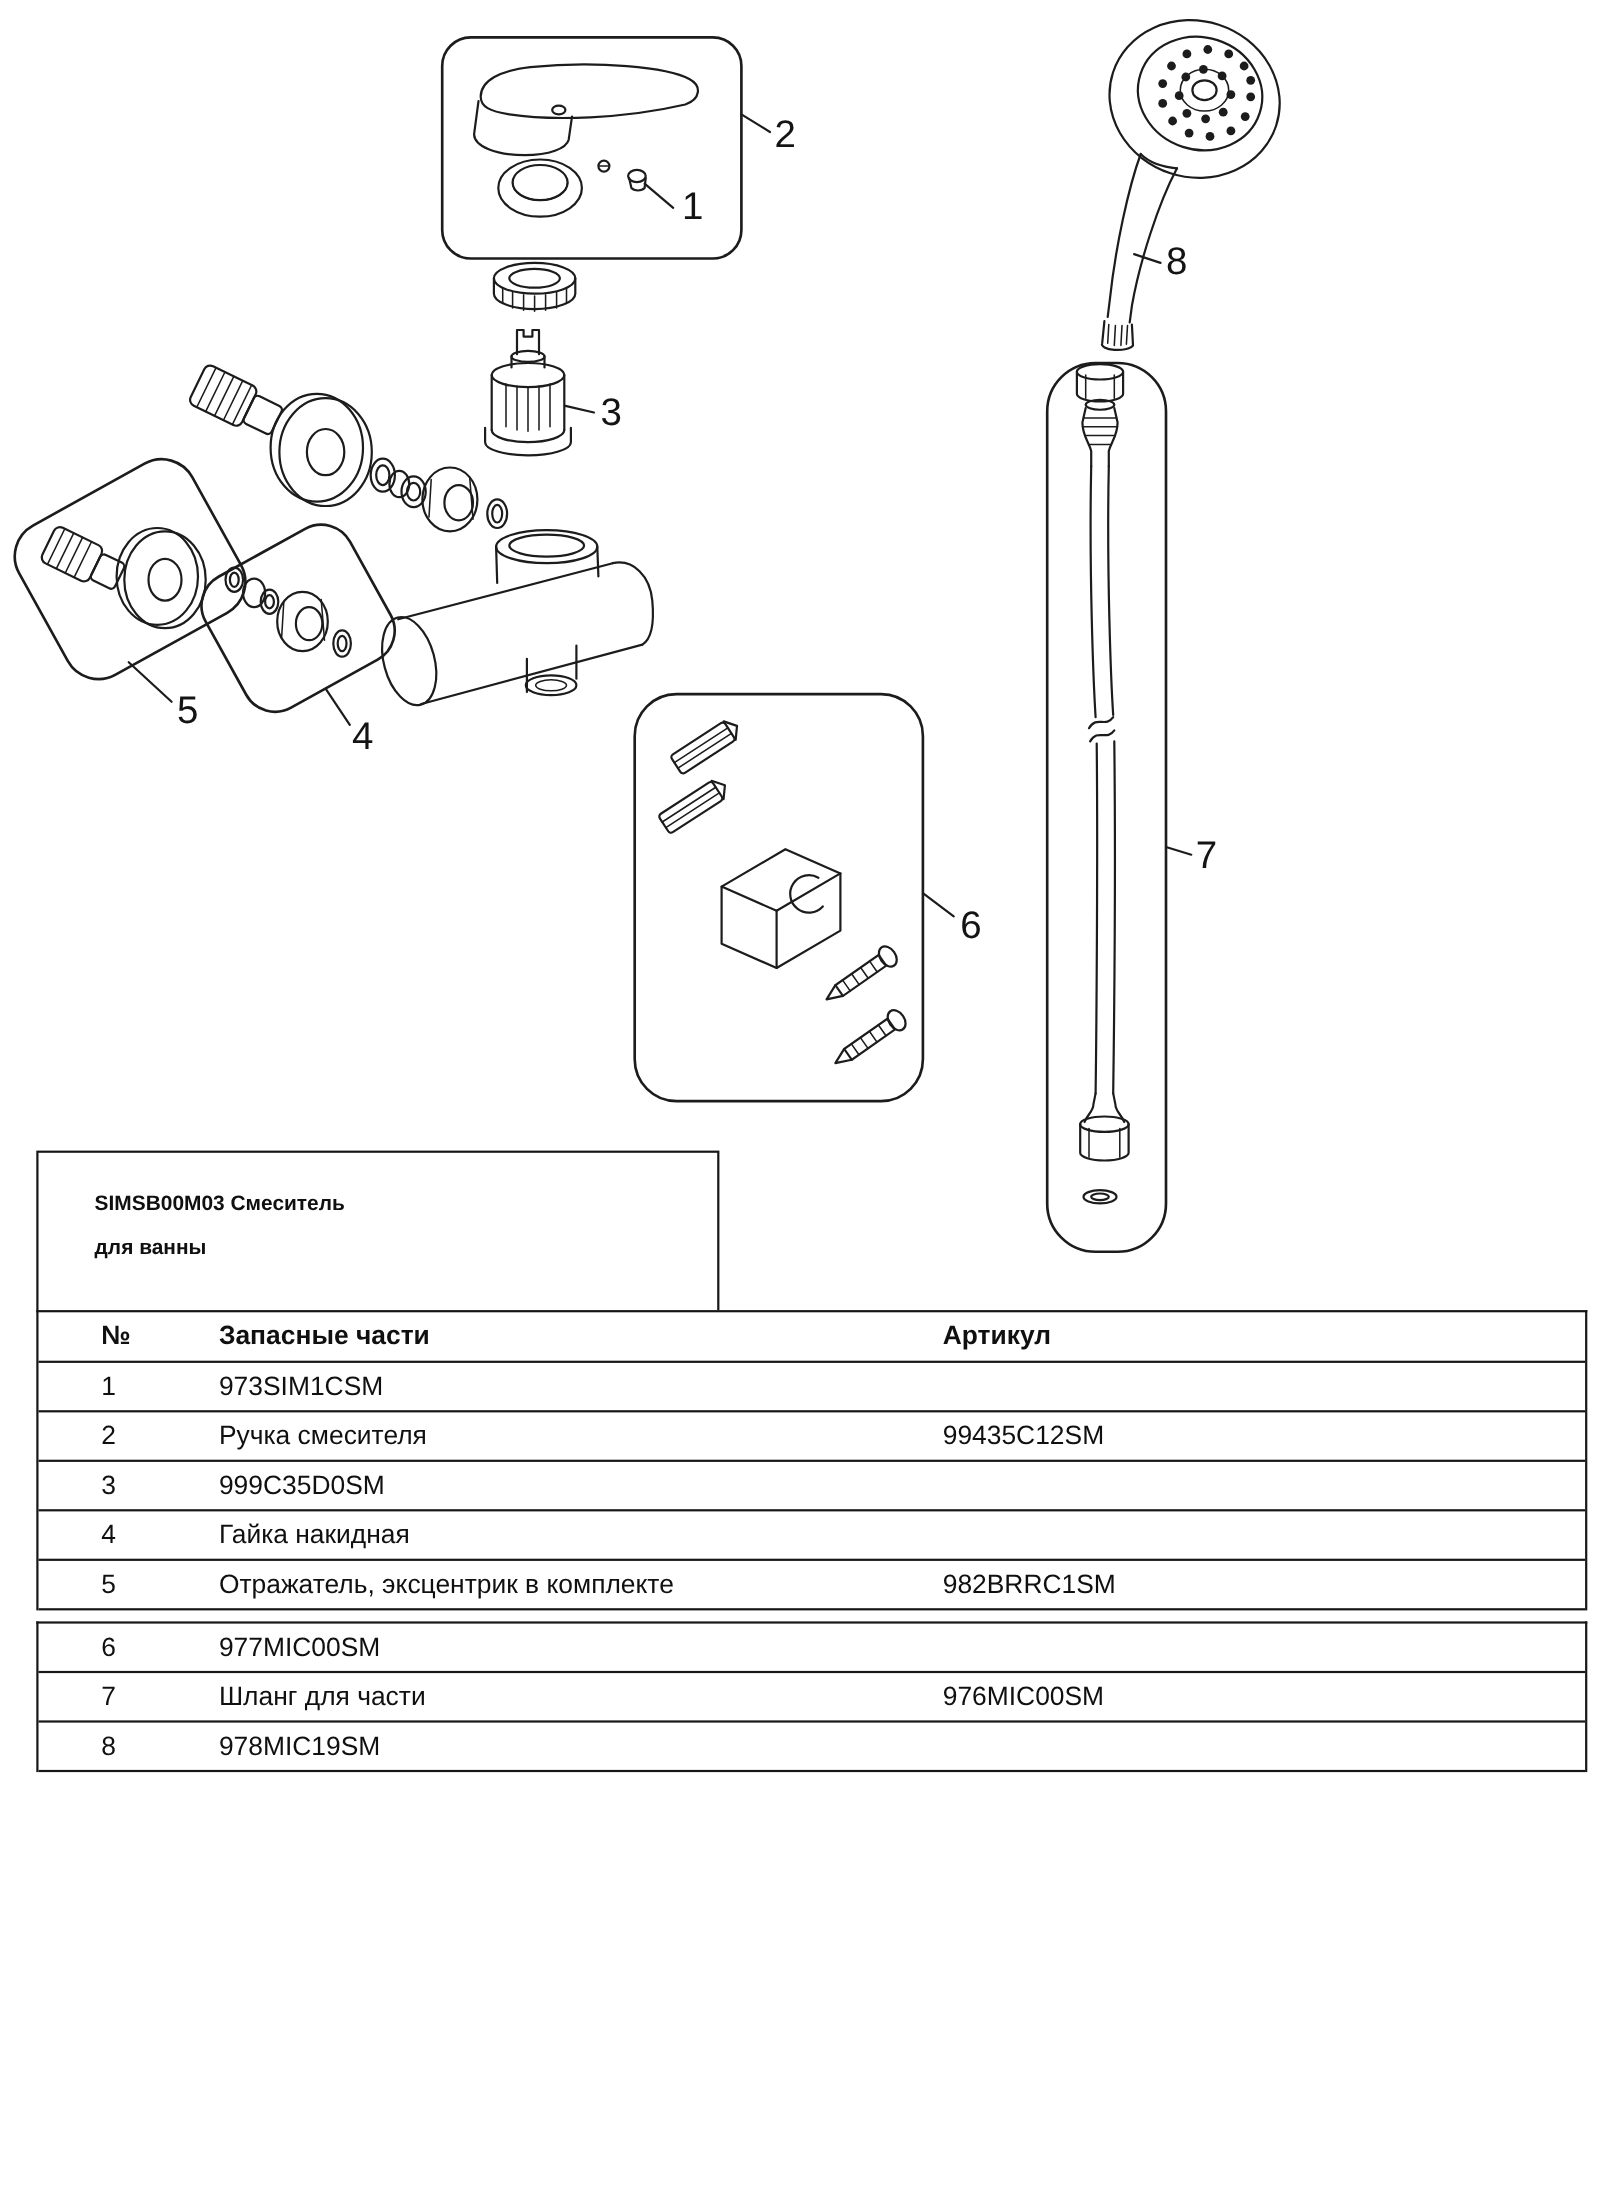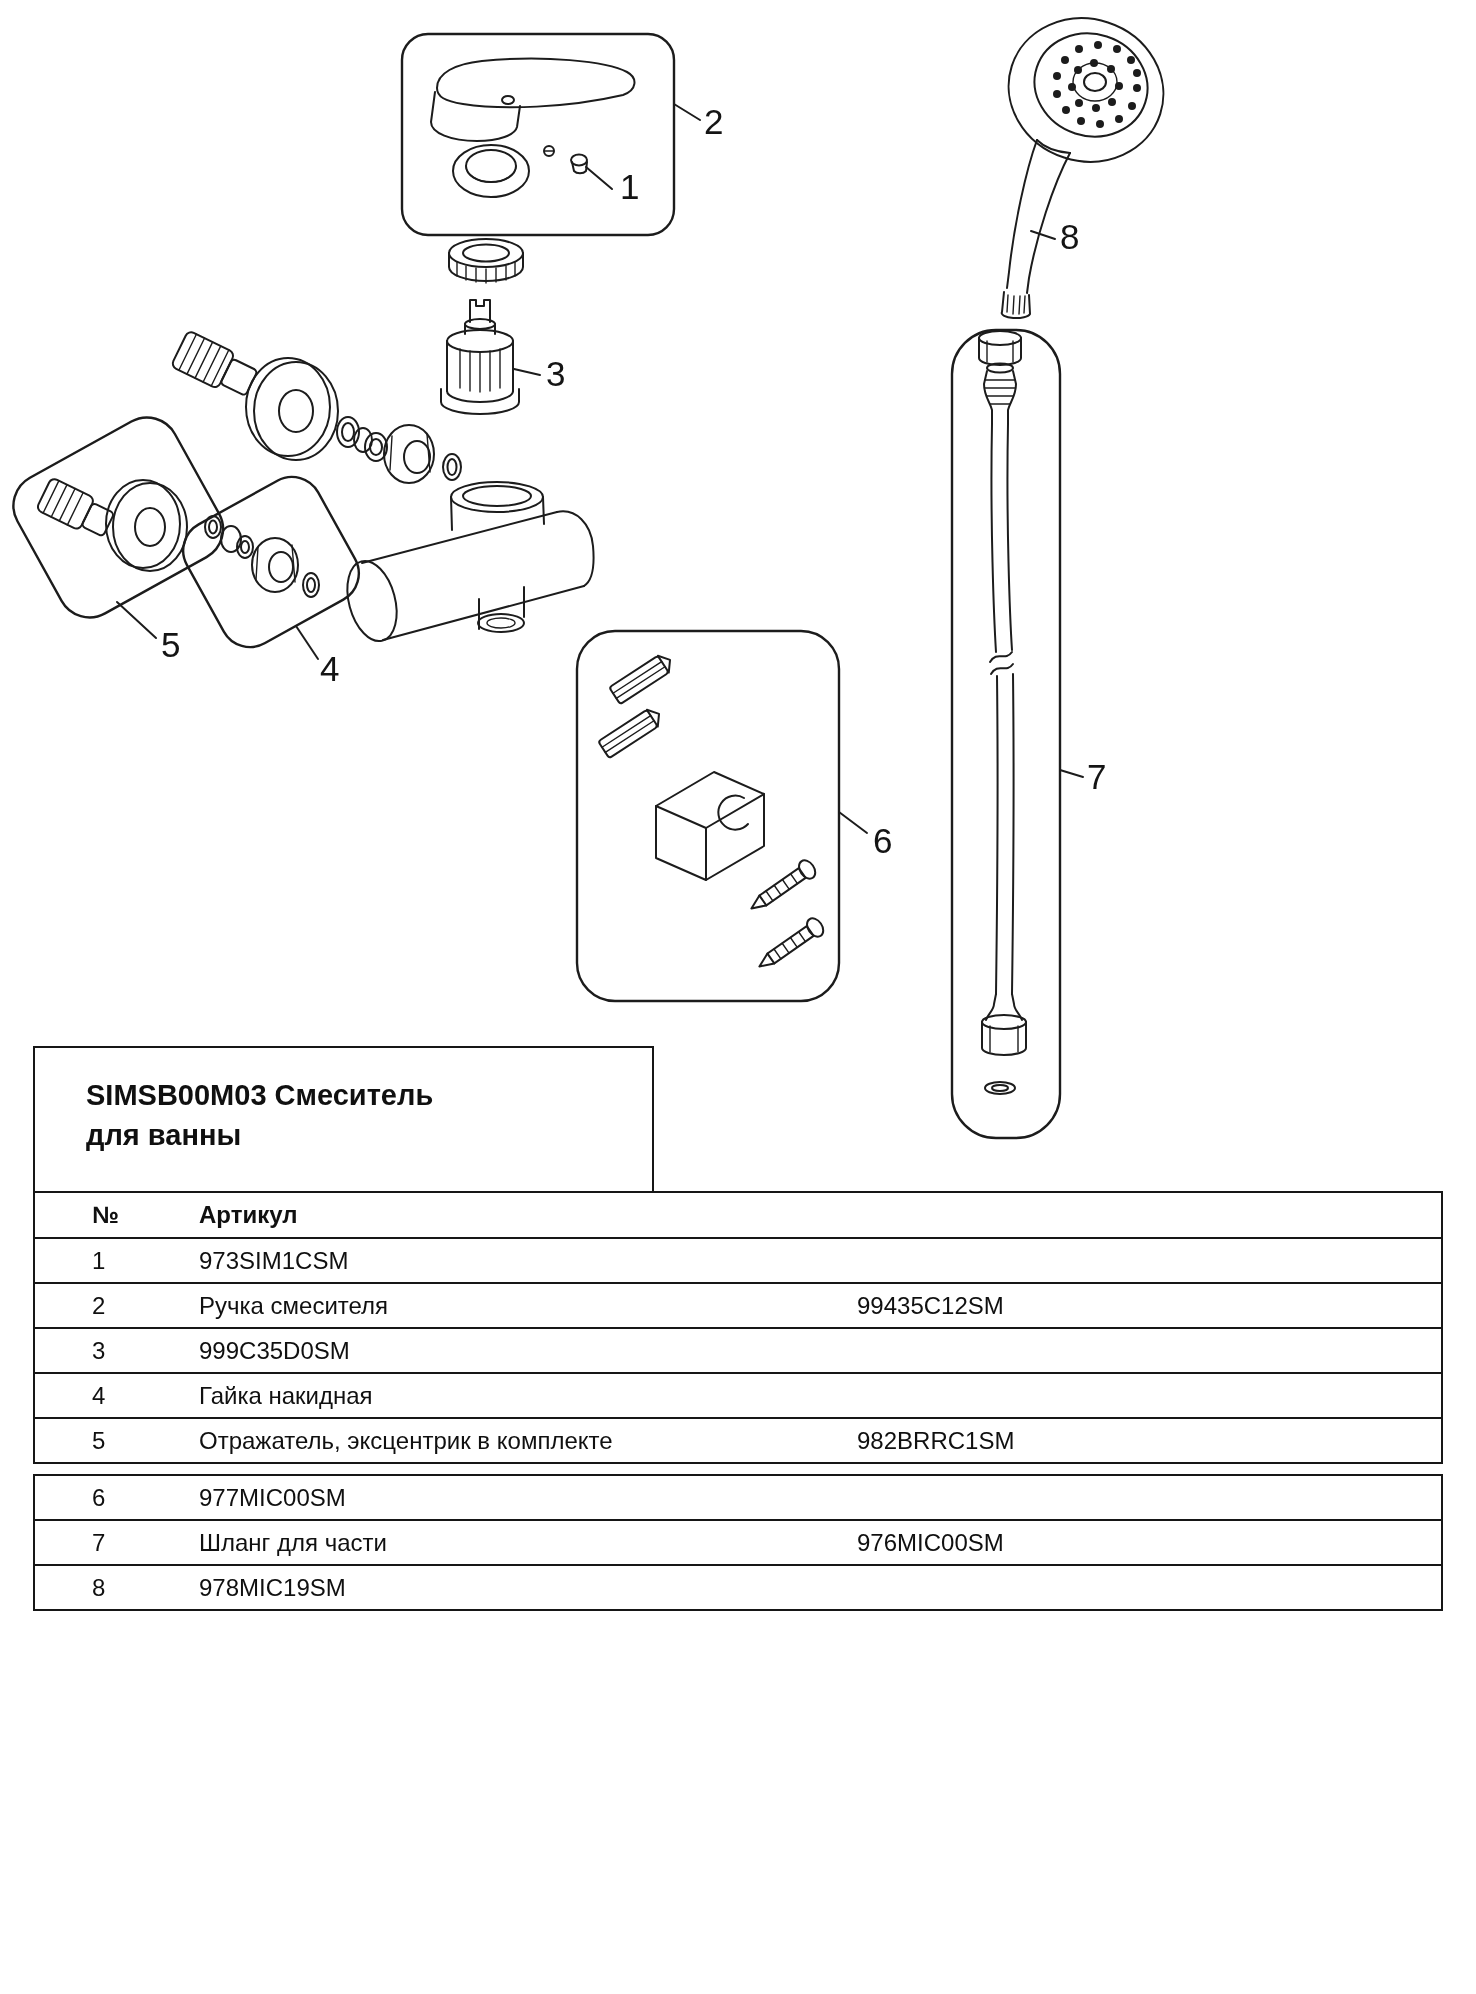--- a/index.html
+++ b/index.html
@@ -15,21 +15,21 @@
   .art .box { stroke-width:2.4; }
   .art .thin { stroke-width:1.4; }
   .dots circle { fill:#1c1c1c; stroke:none; }
   .callout-text { font-family:"Liberation Sans", sans-serif; font-size:35px; fill:#141414; stroke:none; }
 
   
   .title-box {
     position:absolute; left:33px; top:1046px; width:621px; height:147px;
     border:2px solid #161616; padding:27px 20px 0 51px; background:#fff;
   }
-  .title-line { font-size:29px; font-weight:bold; line-height:40px; color:#101010; }
+  .title-line { font-size:19px; font-weight:bold; line-height:40px; color:#101010; }
 
   .ptable {
     position:absolute; left:33px; width:1410px; background:#fff;
     border:2px solid #161616; border-bottom:none;
   }
   .ptable.block1 { top:1191px; }
   .ptable.block2 { top:1474px; }
   .prow {
     display:grid; grid-template-columns:164px 658px 1fr;
     align-items:center; height:45px; border-bottom:2px solid #161616;
@@ -343,20 +343,21 @@
   </svg>
 
   <div class="title-box">
     <div class="title-line">SIMSB00M03 Смеситель</div>
     <div class="title-line">для ванны</div>
   </div>
 
   <div class="ptable block1">
     <div class="prow header">
       <div class="cell-num">№</div>
+      <div>Запасные части</div>
       <div>Артикул</div>
     </div>
     <div class="prow">
       <div class="cell-num">1</div>
       <div>973SIM1CSM</div>
     </div>
     <div class="prow">
       <div class="cell-num">2</div>
       <div>Ручка смесителя</div>
       <div>99435C12SM</div>

